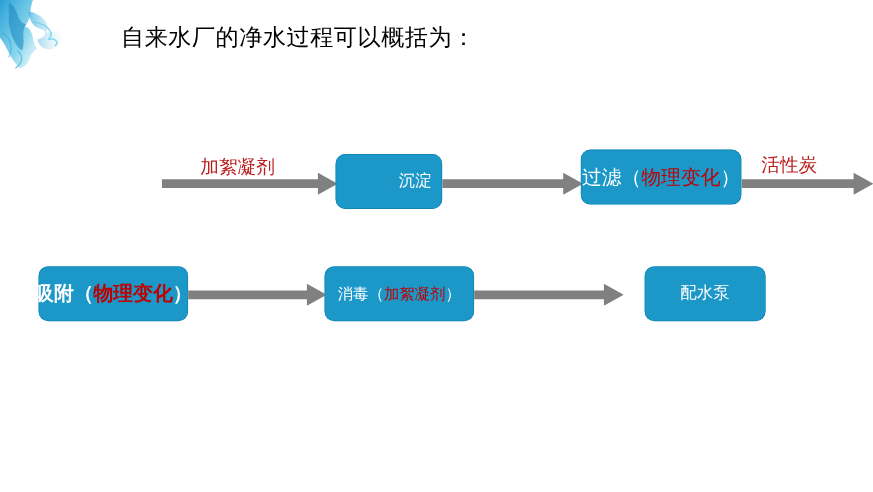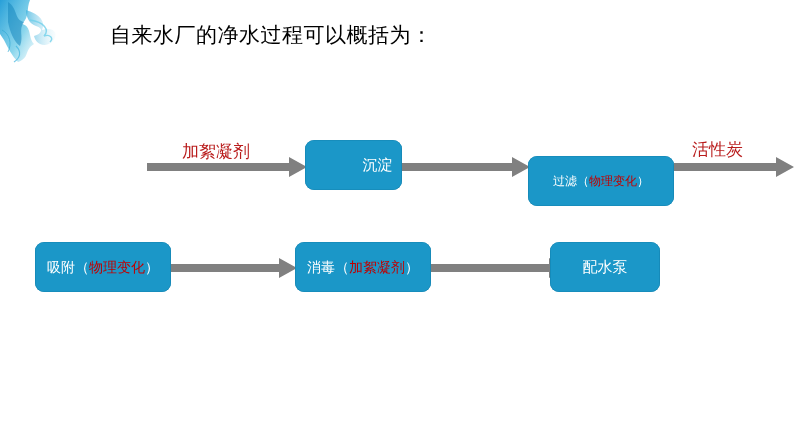--- a/index.html
+++ b/index.html
@@ -55,26 +55,26 @@
     line-height: 18px;
     white-space: nowrap;
     box-shadow: 0 0 0 0.6px #1483b0 inset;
   }
   .pbox .lbl { display: inline; }
   .pbox .hl { color: #C00000; }
 
   
   .box-intake     { left: 50px;  top: 140px; width: 97px;  height: 50px; }
   .box-settle     { left: 305px; top: 140px; width: 97px;  height: 50px; padding-left: 48px; }
-  .box-filter     { left: 528px; top: 156px; width: 146px; height: 50px; font-size: 12px; }
+  .box-filter     { left: 528px; top: 136px; width: 146px; height: 50px; font-size: 18px; }
 
   
-  .box-adsorb     { left: 35px;  top: 242px; width: 136px; height: 50px; font-size: 14px; }
+  .box-adsorb     { left: 35px;  top: 242px; width: 136px; height: 50px; font-size: 18px; font-weight: bold; }
   .box-disinfect  { left: 295px; top: 242px; width: 136px; height: 50px; font-size: 14px; }
-  .box-pump       { left: 550px; top: 242px; width: 110px; height: 50px; }
+  .box-pump       { left: 586px; top: 242px; width: 110px; height: 50px; }
 
   
   .arrow {
     position: absolute;
     height: 20px;
     pointer-events: none;
   }
   .arrow svg { display: block; width: 100%; height: 100%; }
 
   .arrow-label {

